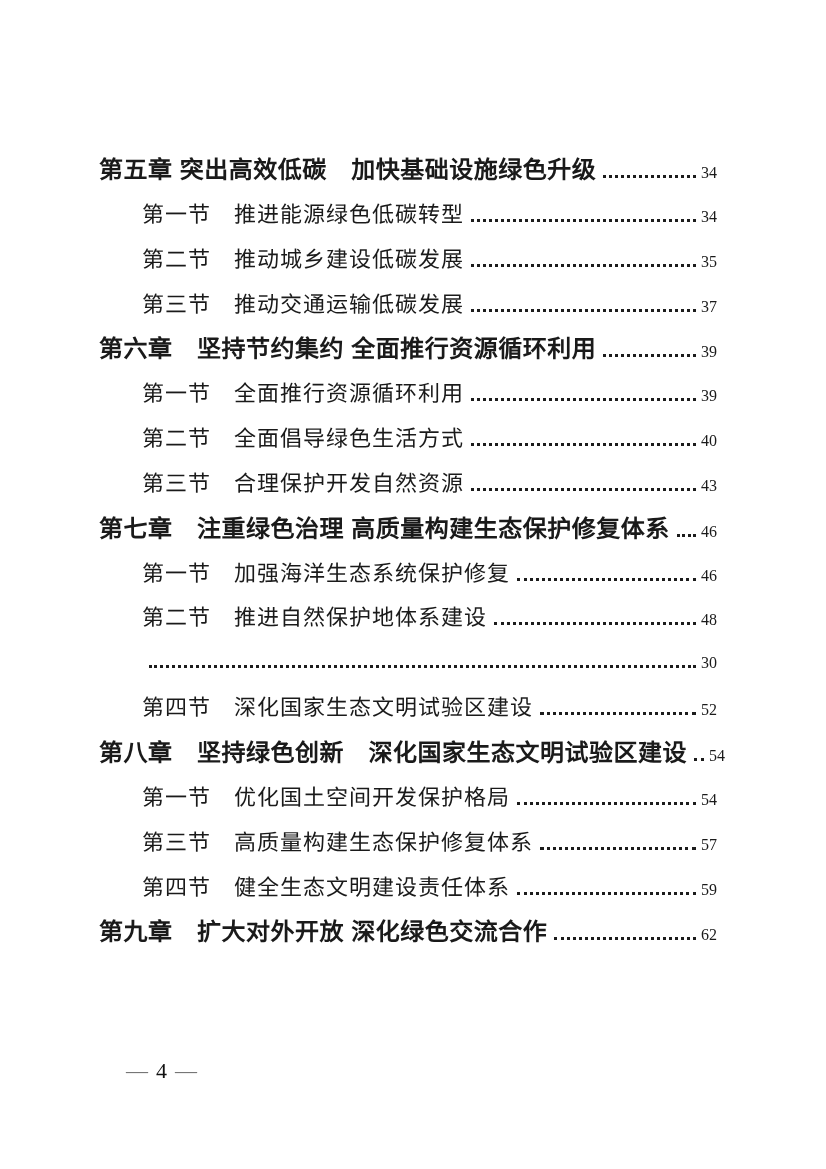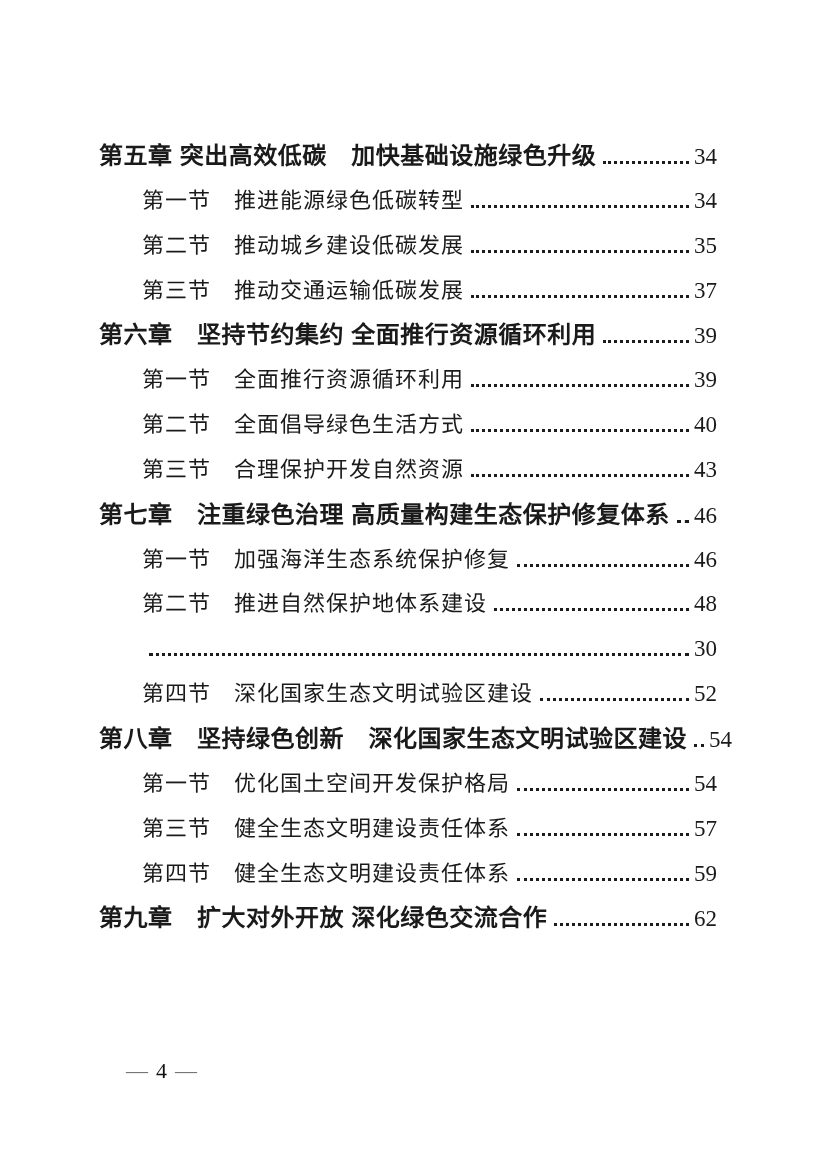--- a/index.html
+++ b/index.html
@@ -7,21 +7,21 @@
     position: relative;
     width: 826px;
     height: 1169px;
     background: #ffffff;
     overflow: hidden;
     color: #1a1a1a;
   }
   .toc {
     position: absolute;
     left: 99px;
-    top: 134px;
+    top: 148px;
     width: 618px;
   }
   .row {
     display: flex;
     align-items: baseline;
     height: 44.85px;
     line-height: 44.85px;
     white-space: pre;
   }
   .row.chapter .label {
@@ -39,21 +39,21 @@
   .label { flex: 0 0 auto; }
   .dots {
     flex: 1 1 auto;
     min-width: 10px;
     border-bottom: 3px dotted #1c1c1c;
     margin: 0 5px 0 7px;
   }
   .pg {
     flex: 0 0 auto;
     font-family: "Liberation Serif", "DejaVu Serif", serif;
-    font-size: 23px;
+    font-size: 16px;
   }
   .footer {
     position: absolute;
     left: 118px;
     top: 1056px;
     font-family: "Liberation Serif", "DejaVu Serif", serif;
     font-size: 22px;
     line-height: 30px;
     color: #111;
   }
@@ -136,21 +136,21 @@
       <span class="label">第八章　坚持绿色创新　深化国家生态文明试验区建设</span>
       <span class="dots"></span>
       <span class="pg">54</span>
     </div>
     <div class="row section">
       <span class="label">第一节　优化国土空间开发保护格局</span>
       <span class="dots"></span>
       <span class="pg">54</span>
     </div>
     <div class="row section">
-      <span class="label">第三节　健全生态文明建设责任体系</span>
+      <span class="label">第三节　高质量构建生态保护修复体系</span>
       <span class="dots"></span>
       <span class="pg">57</span>
     </div>
     <div class="row section">
       <span class="label">第四节　健全生态文明建设责任体系</span>
       <span class="dots"></span>
       <span class="pg">59</span>
     </div>
 
     <div class="row chapter">

